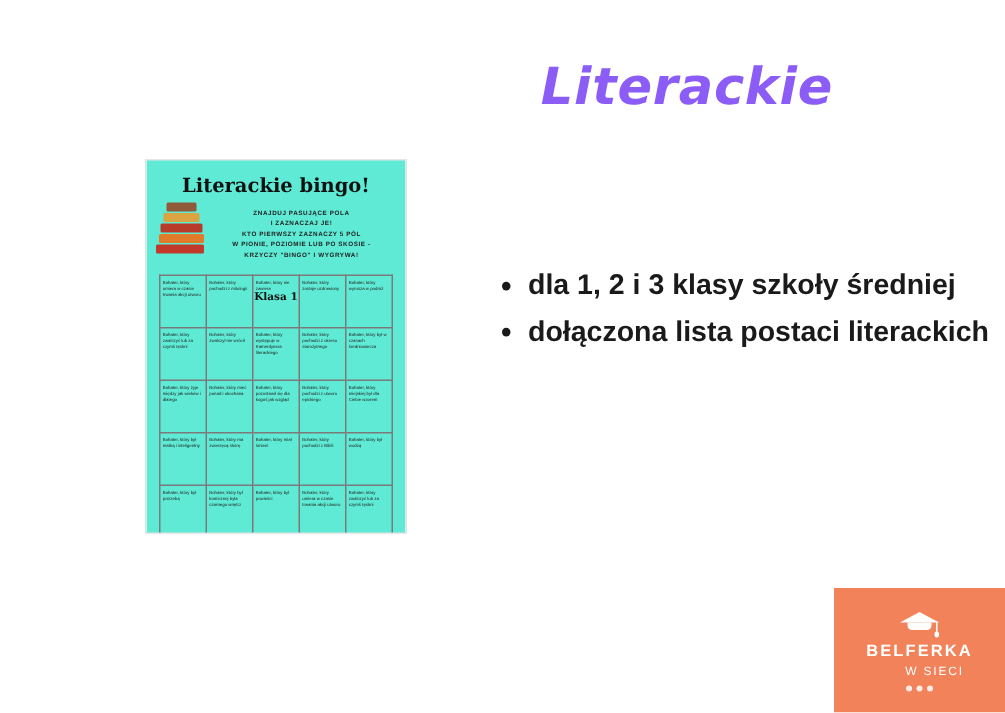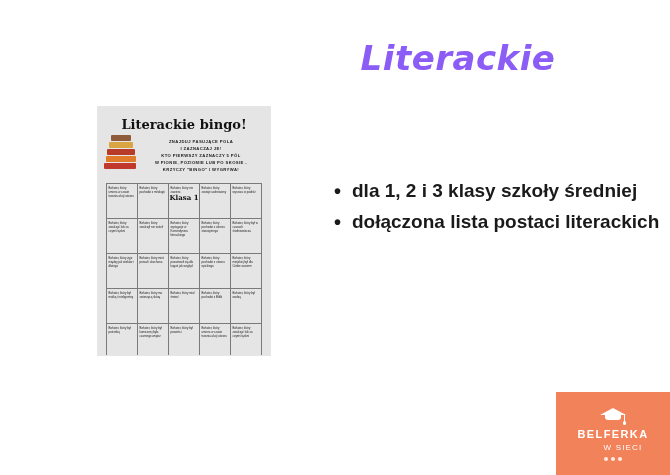--- a/index.html
+++ b/index.html
@@ -63,21 +63,21 @@
     color: #1a1a1a;
   }
 
   
   .sheet {
     position: absolute;
     left: 97px;
     top: 106px;
     width: 172px;
     height: 248px;
-    background: #e5e5e5;
+    background: #5eead4;
     border: 1px solid #e6e6e6;
     overflow: hidden;
   }
   .sheet-title {
     position: absolute;
     left: 0;
     right: 0;
     top: 10px;
     text-align: center;
     font-family: "DejaVu Serif", serif;

